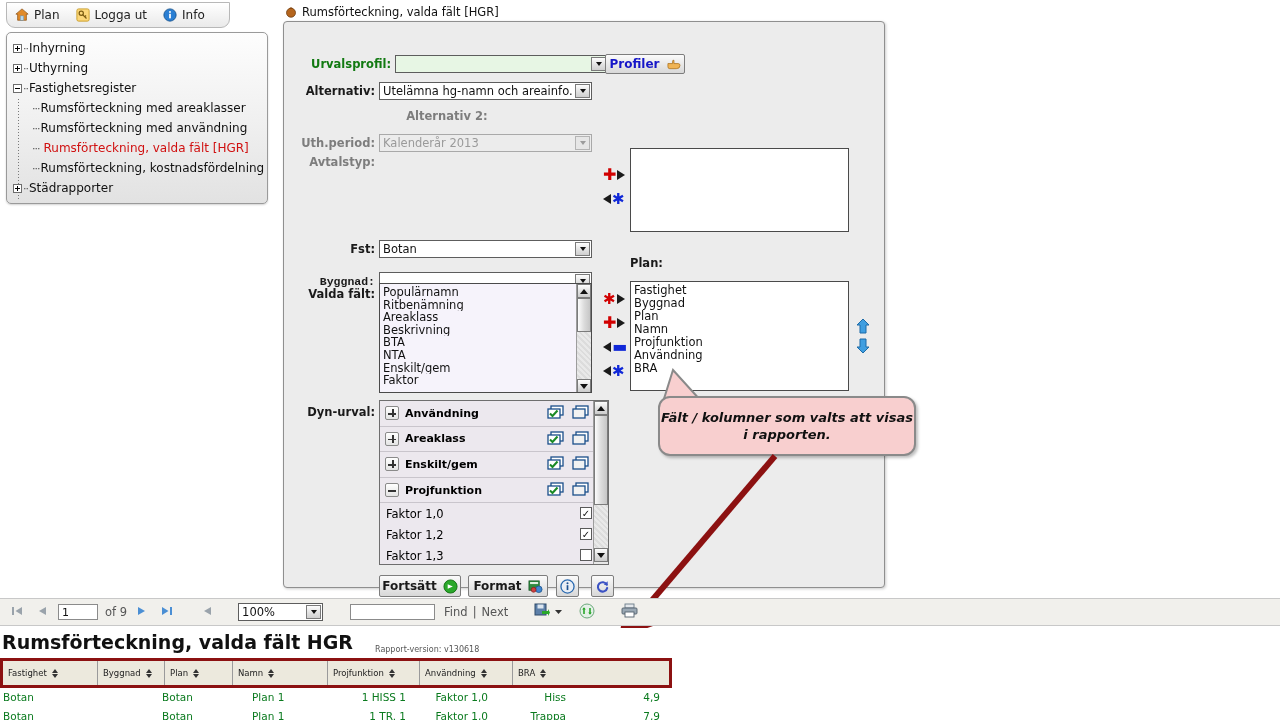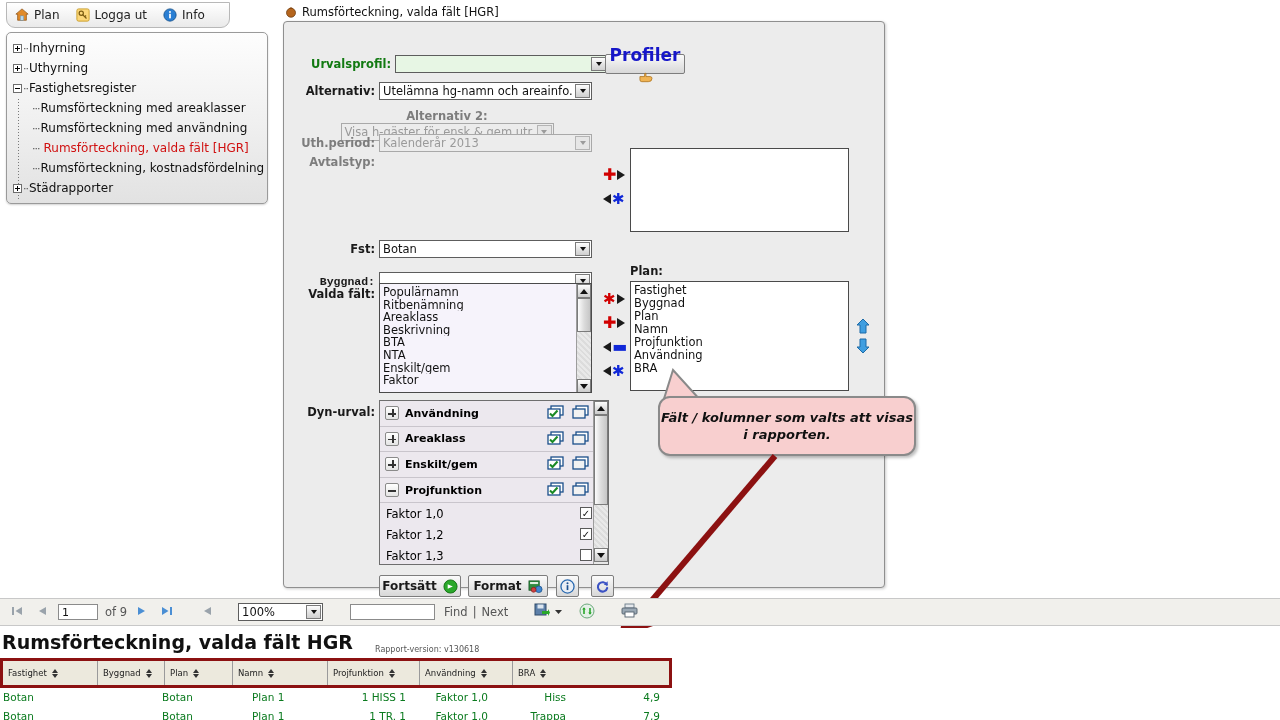--- a/index.html
+++ b/index.html
@@ -134,21 +134,21 @@
   .chk { width:12px;height:12px;border:1px solid #5a5a5a;background:#fff;position:absolute;right:16px;top:4px;
          display:flex;align-items:center;justify-content:center;font-size:10px;color:#111; }
 
   
   .btn {
     background: linear-gradient(#fbfbfb,#e9e9e9 50%,#d8d8d8);
     border:1px solid #7d7d7d; border-radius:2px;
     display:flex;align-items:center;justify-content:center;gap:6px;
     font-size:12px;font-weight:bold;color:#1a1a1a;cursor:pointer;
   }
-  .btn.profiler { color:#1616c8; font-size:17px;flex-direction:column; }
+  .btn.profiler { color:#1616c8; font-size:12px; }
 
   
   .callout {
     position:absolute; left:658px; top:396px; width:258px; height:60px;
     background:#f8cfcf; border:2px solid #8a8a8a; border-radius:12px;
     display:flex;align-items:center;justify-content:center;text-align:center;
     font-size:13px;font-weight:bold;font-style:italic;color:#111; line-height:17px;
     box-shadow: 2px 2px 3px rgba(0,0,0,.25);
   }
 
@@ -298,26 +298,20 @@
       <div class="cbox" style="width:213px;margin-left:4px">
         <span>Utelämna hg-namn och areainfo.</span>
         <span class="cbtn">
               <i class="caret"></i>
             </span>
       </div>
     </div>
 
     <div class="row" style="left:0;top:81px;width:310px;flex-direction:column;">
       <div class="lbl dim" style="width:85px">Alternativ 2:</div>
-      <div class="cbox disabled" style="width:213px;margin-left:4px">
-        <span>Visa h-gäster för ensk &amp; gem utr.</span>
-        <span class="cbtn dis">
-              <i class="caret dis"></i>
-            </span>
-      </div>
     </div>
 
     <div class="row" style="left:0;top:106px;width:310px;">
       <div class="lbl dim" style="width:85px">Uth.period:</div>
       <div class="cbox disabled" style="width:213px;margin-left:4px">
         <span>Kalenderår 2013</span>
         <span class="cbtn dis">
               <i class="caret dis"></i>
             </span>
       </div>
@@ -350,21 +344,21 @@
     <div class="row" style="left:0;top:244px;width:310px;font-family:Liberation Mono, monospace;">
       <div class="lbl" style="width:85px">Byggnad:</div>
       <div class="cbox" style="width:213px;margin-left:4px">
         <span></span>
         <span class="cbtn">
               <i class="caret"></i>
             </span>
       </div>
     </div>
 
-    <div class="lbl" style="position:absolute;left:340px;top:236px;">Plan:</div>
+    <div class="lbl" style="position:absolute;left:340px;top:228px;">Plan:</div>
 
     <div class="lbl" style="position:absolute;left:0;top:259px;width:85px">Valda fält:</div>
 
     <div class="lbox lav" style="position:absolute;left:89px;top:255px;width:213px;height:110px;">
       <div class="lrow">Populärnamn</div>
       <div class="lrow">Ritbenämning</div>
       <div class="lrow">Areaklass</div>
       <div class="lrow">Beskrivning</div>
       <div class="lrow">BTA</div>
       <div class="lrow">NTA</div>

